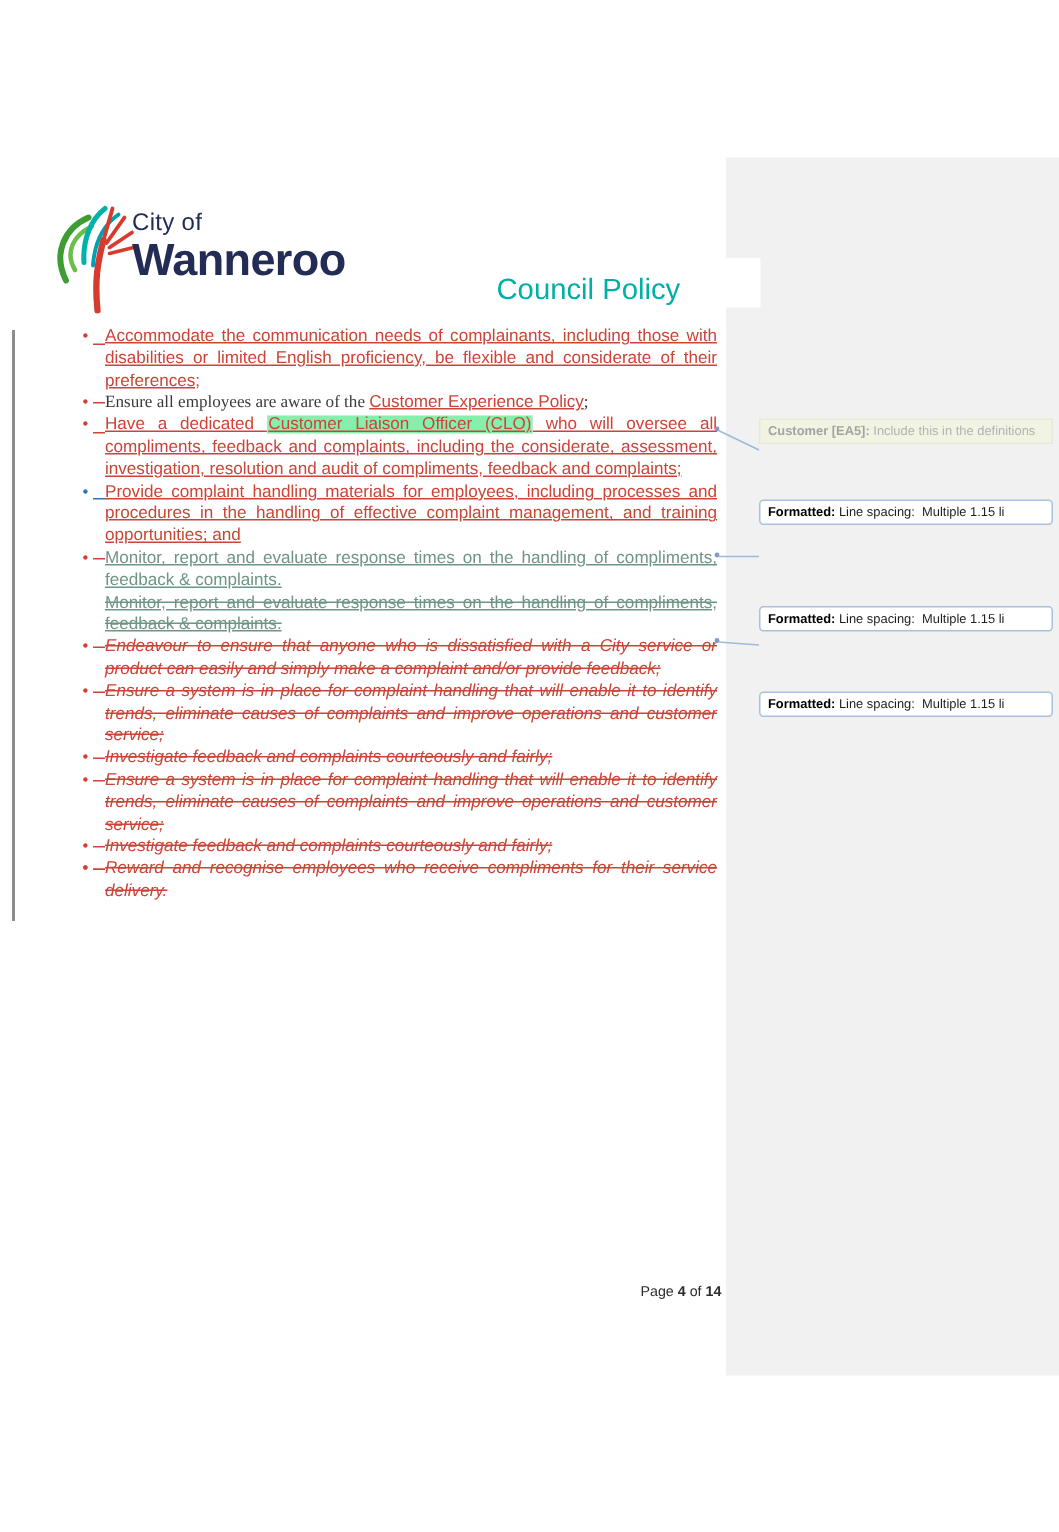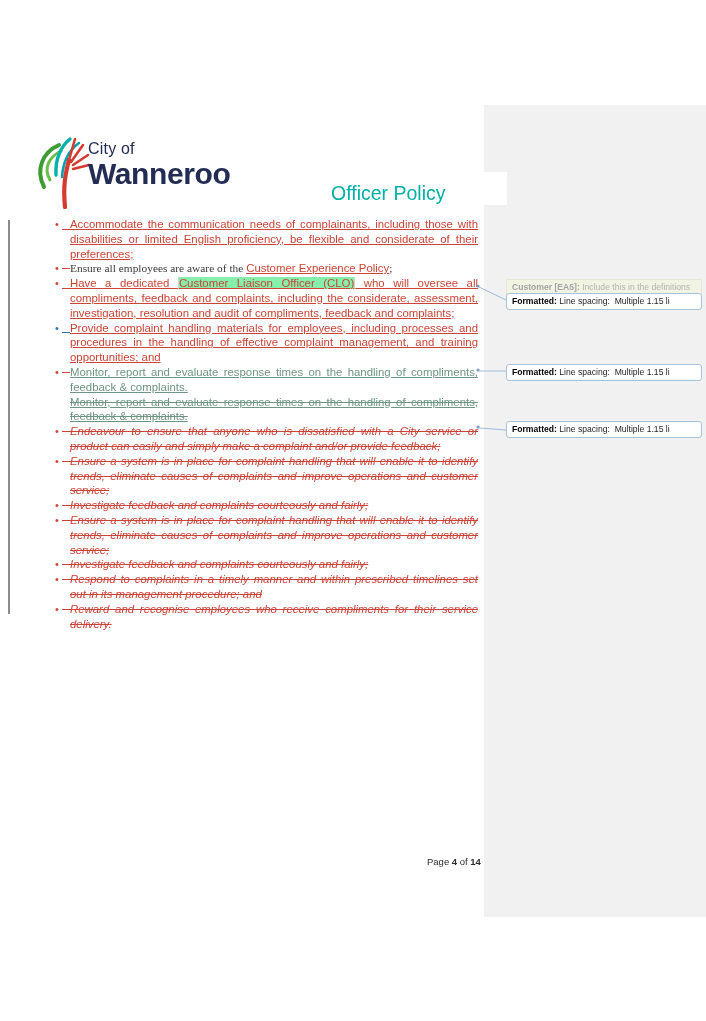--- a/index.html
+++ b/index.html
@@ -35,21 +35,21 @@
   .t-insred{color:var(--red);text-decoration:underline;}
   .t-insredhl{color:var(--red);text-decoration:underline;background:#86efac;border-left:1px solid #cdd6c8;border-right:1px solid #cdd6c8;}
   .t-insgreen{color:var(--green);text-decoration:underline;}
   .t-delinsgreen{color:var(--green);text-decoration:underline line-through;}
   .t-delred{color:var(--red);text-decoration:line-through;font-style:italic;}
 
   
   .note{position:absolute;left:506px;width:196px;box-sizing:border-box;font-size:8.6px;line-height:11px;padding:2px 5px;white-space:pre-wrap;}
   .note-comment{background:#f2f4e3;border:1px solid #e7e9d6;color:#b2b2b2;}
   .note-comment .note-label{color:#a3a3a3;font-weight:bold;}
-  .note-formatted{background:#ffffff;border:1px solid #a9c2dc;border-radius:3px;color:#1f1f1f;}
+  .note-formatted{background:#ffffff;border:1px solid #a9c2dc;border-radius:3px;color:#1f1f1f;margin-top:40px;}
   .note-formatted .note-label{font-weight:bold;color:#000;}
 
   
   .overlay{position:absolute;left:0;top:0;width:706px;height:1021px;pointer-events:none;}
 
   
   .footer{position:absolute;left:427px;top:856px;font-size:9.5px;color:#2d2d2d;}
   .footer b{font-weight:bold;}
 </style>
 </head>
@@ -72,37 +72,37 @@
       <path d="M39 36 L55 32" stroke="#d63b2f" stroke-width="2.4"></path>
       <path d="M35 27 C31 42 29 54 31 74" stroke="#d63b2f" stroke-width="4.2"></path>
     </g>
   </svg>
 
   <div class="logo-text">
     <div class="logo-cityof">City of</div>
     <div class="logo-wanneroo">Wanneroo</div>
   </div>
 
-  <div class="doc-title">Officer Policy</div>
+  <div class="doc-title">Council Policy</div>
 
   <div class="change-bar"></div>
 
   <div class="content">
       <div class="li"><span class="marker b-red g-u">•</span><span class="t-insred">Accommodate the communication needs of complainants, including those with disabilities or limited English proficiency, be flexible and considerate of their preferences;</span></div>
       <div class="li"><span class="marker b-red g-s">•</span><span class="t-plain">Ensure all employees are aware of the </span><span class="t-insred">Customer Experience Policy</span><span class="t-plain">;</span></div>
       <div class="li"><span class="marker b-red g-u">•</span><span class="t-insred">Have a dedicated </span><span class="t-insredhl">Customer Liaison Officer (CLO)</span><span class="t-insred"> who will oversee all compliments, feedback and complaints, including the considerate, assessment, investigation, resolution and audit of compliments, feedback and complaints;</span></div>
       <div class="li"><span class="marker b-blue g-u">•</span><span class="t-insred">Provide complaint handling materials for employees, including processes and procedures in the handling of effective complaint management, and training opportunities; and</span></div>
       <div class="li"><span class="marker b-red g-s">•</span><span class="t-insgreen">Monitor, report and evaluate response times on the handling of compliments, feedback &amp; complaints.</span></div>
       <div class="li"><span class="t-delinsgreen">Monitor, report and evaluate response times on the handling of compliments, feedback &amp; complaints.</span></div>
       <div class="li"><span class="marker b-red g-s">•</span><span class="t-delred">Endeavour to ensure that anyone who is dissatisfied with a City service or product can easily and simply make a complaint and/or provide feedback;</span></div>
       <div class="li"><span class="marker b-red g-s">•</span><span class="t-delred">Ensure a system is in place for complaint handling that will enable it to identify trends, eliminate causes of complaints and improve operations and customer service;</span></div>
       <div class="li"><span class="marker b-red g-s">•</span><span class="t-delred">Investigate feedback and complaints courteously and fairly;</span></div>
       <div class="li"><span class="marker b-red g-s">•</span><span class="t-delred">Ensure a system is in place for complaint handling that will enable it to identify trends, eliminate causes of complaints and improve operations and customer service;</span></div>
       <div class="li"><span class="marker b-red g-s">•</span><span class="t-delred">Investigate feedback and complaints courteously and fairly;</span></div>
-      <div class="li"><span class="marker b-red g-s">•</span><span class="t-delred">Respond to complaints in a timely manner and within prescribed timelines set out in its management procedure; and</span></div>
+      <div class="li"><span class="marker b-red g-s">•</span></div>
       <div class="li"><span class="marker b-red g-s">•</span><span class="t-delred">Reward and recognise employees who receive compliments for their service delivery.</span></div>
     </div>
 
   <div>
       <div class="note note-comment" style="top: 279px;"><span class="note-label">Customer [EA5]: </span><span>Include this in the definitions</span></div>
       <div class="note note-formatted" style="top: 293px;"><span class="note-label">Formatted: </span><span>Line spacing:  Multiple 1.15 li</span></div>
       <div class="note note-formatted" style="top: 364px;"><span class="note-label">Formatted: </span><span>Line spacing:  Multiple 1.15 li</span></div>
       <div class="note note-formatted" style="top: 421px;"><span class="note-label">Formatted: </span><span>Line spacing:  Multiple 1.15 li</span></div>
     </div>
 

